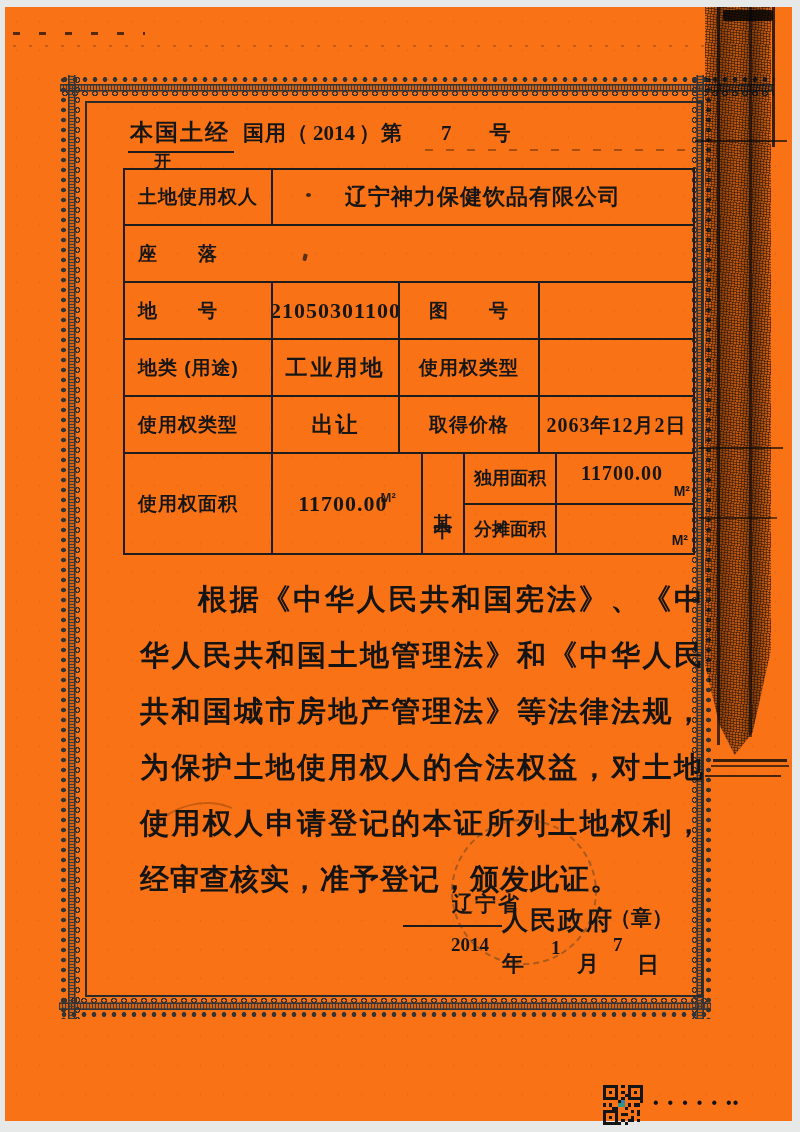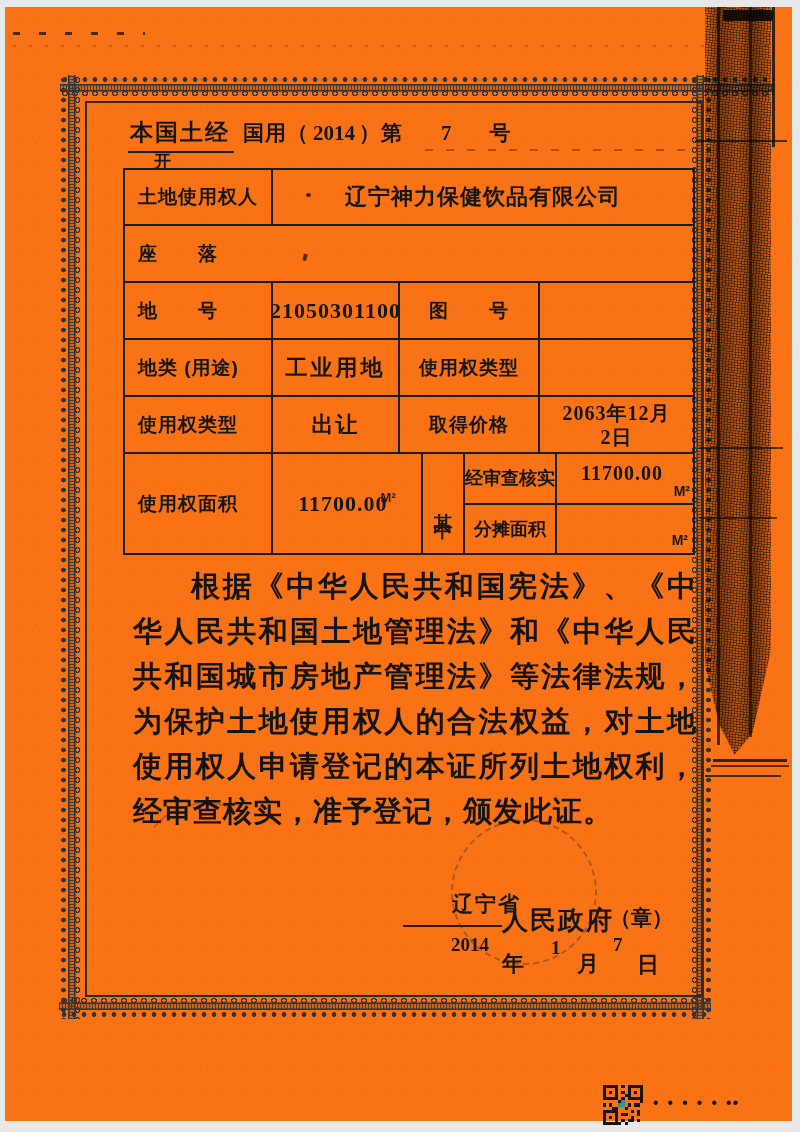--- a/index.html
+++ b/index.html
@@ -51,39 +51,39 @@
     border:2.5px solid #1d1d1d;box-sizing:border-box;}
   .tr{display:flex;border-top:2px solid #1d1d1d;box-sizing:border-box;}
   .tr.first{border-top:none;}
   .td{border-left:2px solid #1d1d1d;box-sizing:border-box;display:flex;align-items:center;justify-content:center;overflow:hidden;}
   .td.nol{border-left:none;}
   .r1{height:54px;border-radius:13px;} .r2,.r3,.r4,.r5{height:57px;} .r6{height:101px;}
   .lbl{width:146px;justify-content:flex-start;padding-left:13px;font-size:19px;letter-spacing:1px;font-weight:600;}
   .val-wide{flex:1;font-size:22px;font-weight:600;letter-spacing:1px;}
   .cw2{width:127px;font-size:22px;font-weight:600;}
   .cw3{width:140px;font-size:19px;letter-spacing:1px;font-weight:600;}
-  .cw4{flex:1;font-size:20px;font-weight:600;text-align:center;line-height:24px;padding:0 18px;}
+  .cw4{flex:1;font-size:20px;font-weight:600;text-align:center;line-height:24px;padding:0 6px;}
   .num{font-family:"Liberation Serif","DejaVu Serif",serif;font-weight:600;letter-spacing:1px;}
   .industrial{letter-spacing:3px;font-weight:700;}
   .churang{letter-spacing:2px;font-weight:700;}
   .cw2b{width:150px;position:relative;}
   .area-unit{font-size:13px;font-weight:700;margin-left:-7px;position:relative;top:-6px;opacity:.92;}
   .cwq{width:42px;}
   .vtext{writing-mode:vertical-rl;text-orientation:upright;font-size:19px;font-weight:600;letter-spacing:7px;}
   .sub-col{flex:1;display:flex;flex-direction:column;border-left:2px solid #1d1d1d;box-sizing:border-box;}
   .sub-row{display:flex;flex:1;border-top:2px solid #1d1d1d;box-sizing:border-box;}
   .sub-row.first{border-top:none;}
   .sub-lbl{width:90px;display:flex;align-items:center;justify-content:center;font-size:18px;font-weight:600;}
   .sub-val{flex:1;border-left:2px solid #1d1d1d;position:relative;box-sizing:border-box;}
   .sub-val .num{position:absolute;left:0;right:6px;top:8px;text-align:center;font-size:20px;}
   .sub-val .unit{position:absolute;right:3px;top:29px;font-size:14px;font-weight:700;}
   .sub-val.empty .unit{top:auto;bottom:5px;right:5px;}
   
-  .legal{position:absolute;left:127px;top:556px;width:564px;z-index:3;margin:1px;
-    font-size:29px;line-height:45px;letter-spacing:1px;font-weight:600;
+  .legal{position:absolute;left:127px;top:556px;width:564px;z-index:3;margin:8px;
+    font-size:29px;line-height:56px;letter-spacing:1px;font-weight:600;
     text-indent:2em;text-align:justify;color:#141414;}
   
   .issuer{position:absolute;inset:0;z-index:4;}
   .issuer span{position:absolute;white-space:nowrap;}
   .is-prov{left:427px;top:883px;font-size:21px;font-weight:600;letter-spacing:2px;margin-left:20px;}
   .is-line{position:absolute;left:398px;top:918px;width:99px;height:2px;background:#1c1c1c;}
   .is-gov{left:497px;top:896px;font-size:26px;font-weight:600;letter-spacing:2px;}
   .is-seal-note{left:605px;top:897px;font-size:21px;font-weight:600;}
   .is-year{left:446px;top:927px;font-size:19px;font-weight:700;font-family:"Liberation Serif","DejaVu Serif",serif;}
   .is-ylbl{left:497px;top:942px;font-size:22px;font-weight:600;}
@@ -180,21 +180,21 @@
         <div class="td lbl nol">使用权面积</div>
         <div class="td cw2b">
           <span class="num" style="font-size:22px">11700.00</span>
             <span class="area-unit">M²</span>
         </div>
         <div class="td cwq">
           <span class="vtext">其中</span>
         </div>
         <div class="sub-col">
           <div class="sub-row first">
-            <div class="sub-lbl">经审查核实</div>
+            <div class="sub-lbl">独用面积</div>
             <div class="sub-val">
               <span class="num">11700.00</span>
               <span class="unit">M²</span>
             </div>
           </div>
           <div class="sub-row">
             <div class="sub-lbl">分摊面积</div>
             <div class="sub-val empty">
               <span class="num"></span>
               <span class="unit">M²</span>

